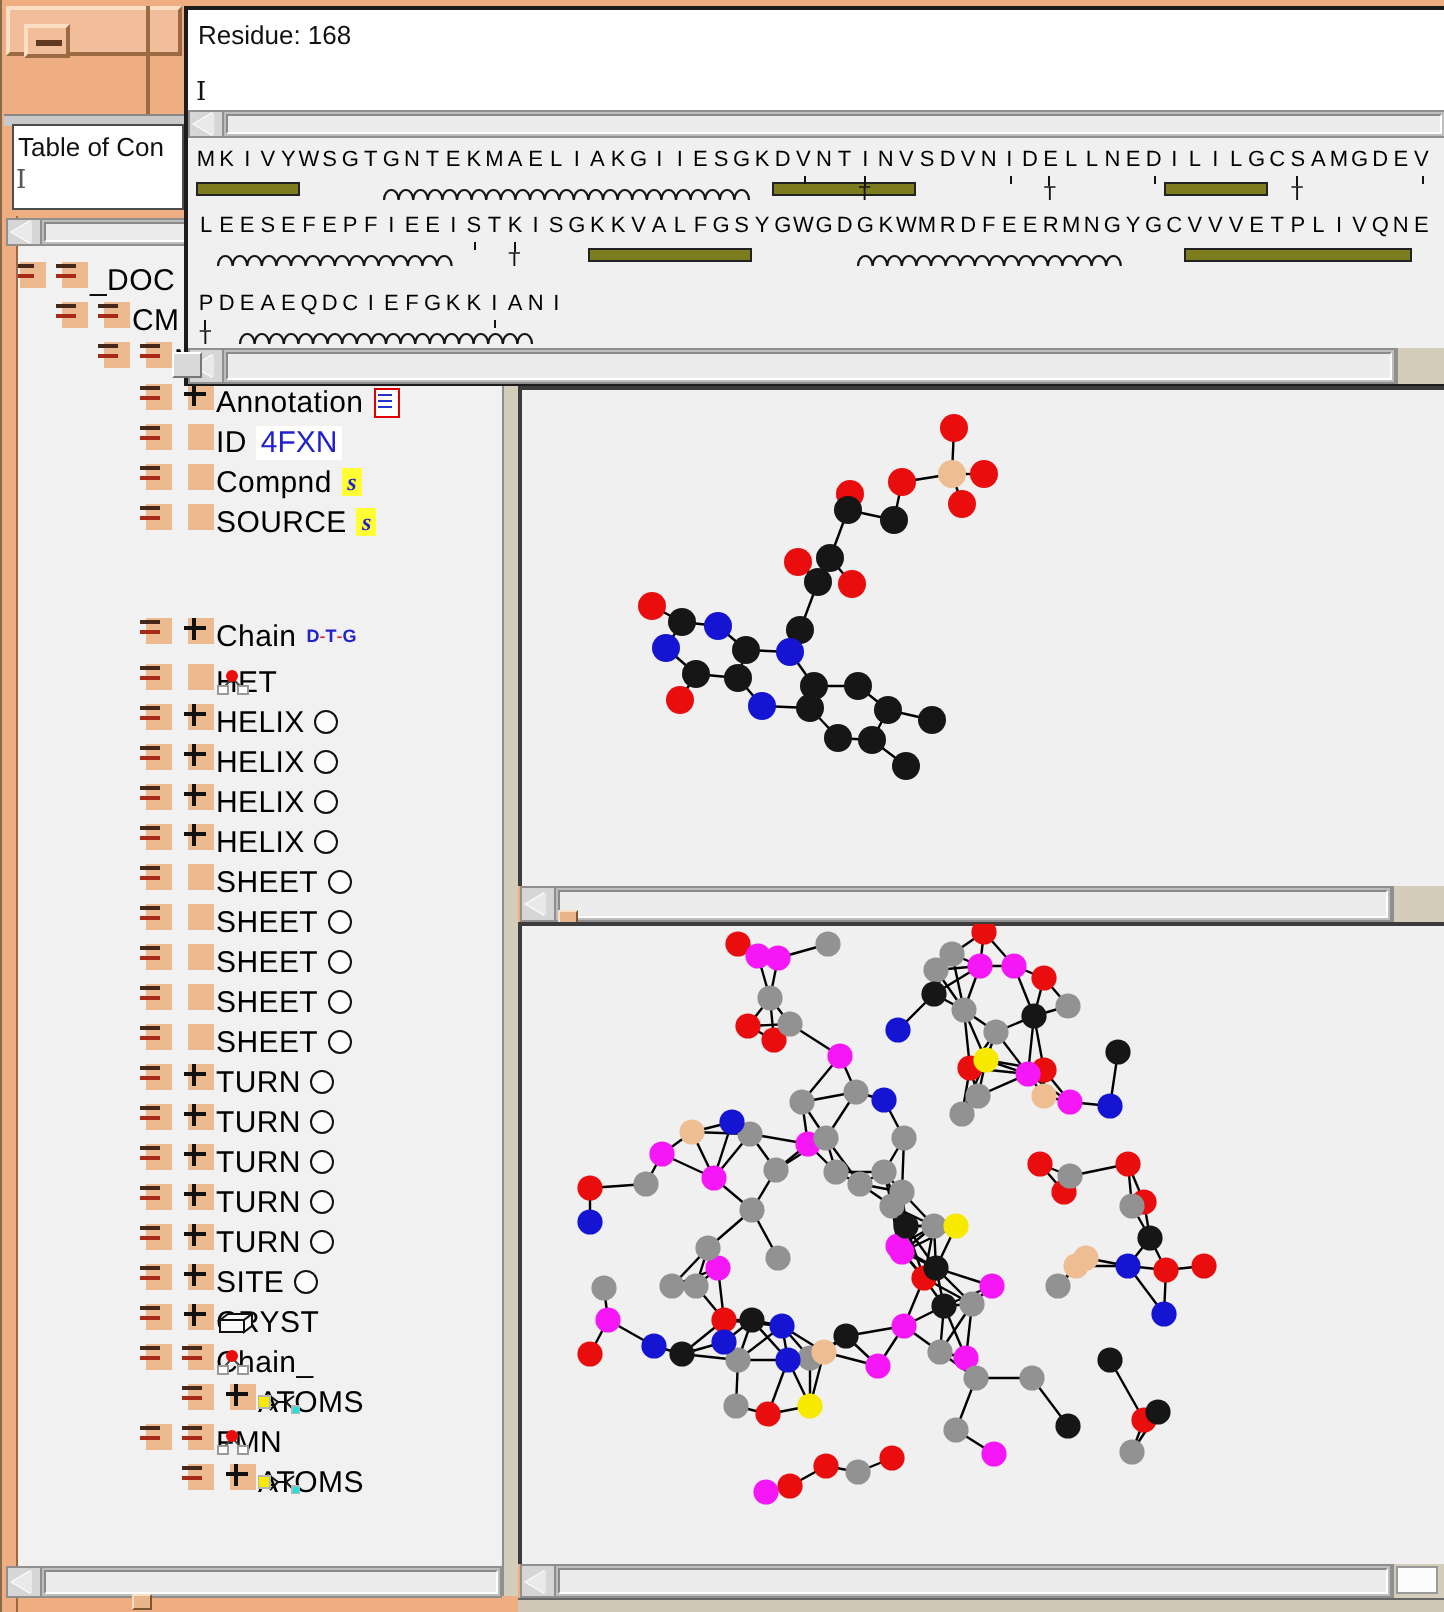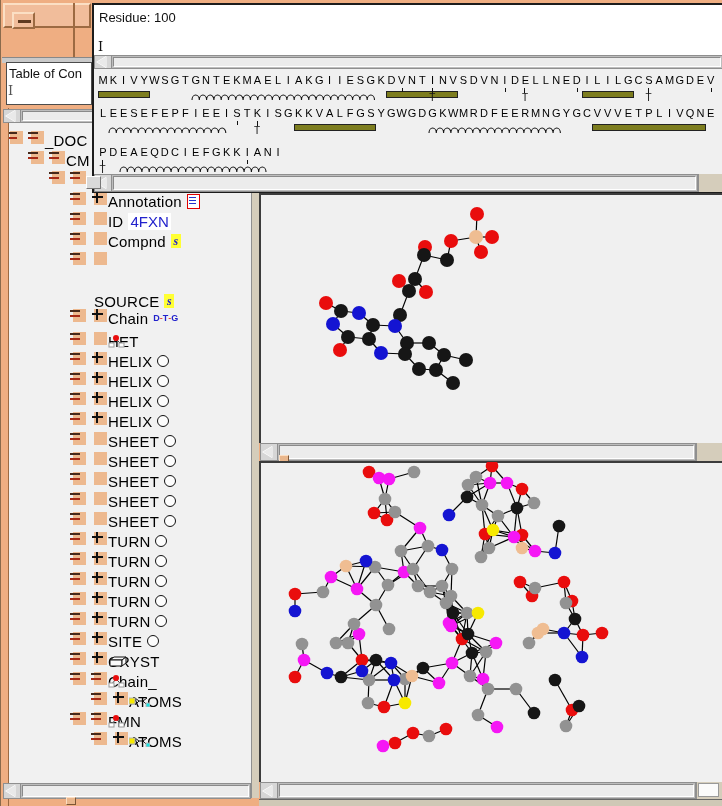--- a/index.html
+++ b/index.html
@@ -170,21 +170,21 @@
           <span class="tlabel">Compnd</span>
           <span class="icon-s">s</span>
         </span>
       </div>
       <div class="trow" style="top: 128px;">
         <span class="tbox" style="left: 64px;">
           <i class="eq1"></i>
           <i class="eq2"></i>
         </span>
         <span class="tbox" style="left: 85px;"></span>
-        <span class="tlrow" style="left: 85px; margin-top: 40px;">
+        <span class="tlrow" style="left: 99px;">
           <span class="tlabel">SOURCE</span>
           <span class="icon-s">s</span>
         </span>
       </div>
       <div class="trow" style="top: 185px;">
         <span class="tbox" style="left: 64px;">
           <i class="eq1"></i>
           <i class="eq2"></i>
         </span>
         <span class="tbox" style="left: 85px;">
@@ -938,21 +938,21 @@
 <div class="hsb" style="left:259px;top:782px;width:436px;height:17px">
   <div class="sb-arrow"></div>
     <div class="sb-trough"></div>
 </div>
 <div class="framefill" style="left:695px;top:782px;width:27px;height:17px"></div>
 <div class="abs" id="resize-box"></div>
 <div class="abs" id="bottom-strip"></div>
 
 <div class="abs" id="seq-window">
   <div id="status-area">
-    <span class="status-line" style="top:5px">Residue: 100</span>
+    <span class="status-line" style="top:5px">Residue: 168</span>
     <span class="caret status-line" style="top:34px;left:4px">I</span>
   </div>
   <div class="hsb" style="left:0;top:50px;width:629px;height:14px">
     <div class="sb-arrow"></div>
       <div class="sb-trough"></div>
   </div>
   <div id="seq-area">
       <span class="seqchar" style="left: 3.5px; top: 5px;">M</span>
       <span class="seqchar" style="left: 13.8px; top: 5px;">K</span>
       <span class="seqchar" style="left: 24.1px; top: 5px;">I</span>

